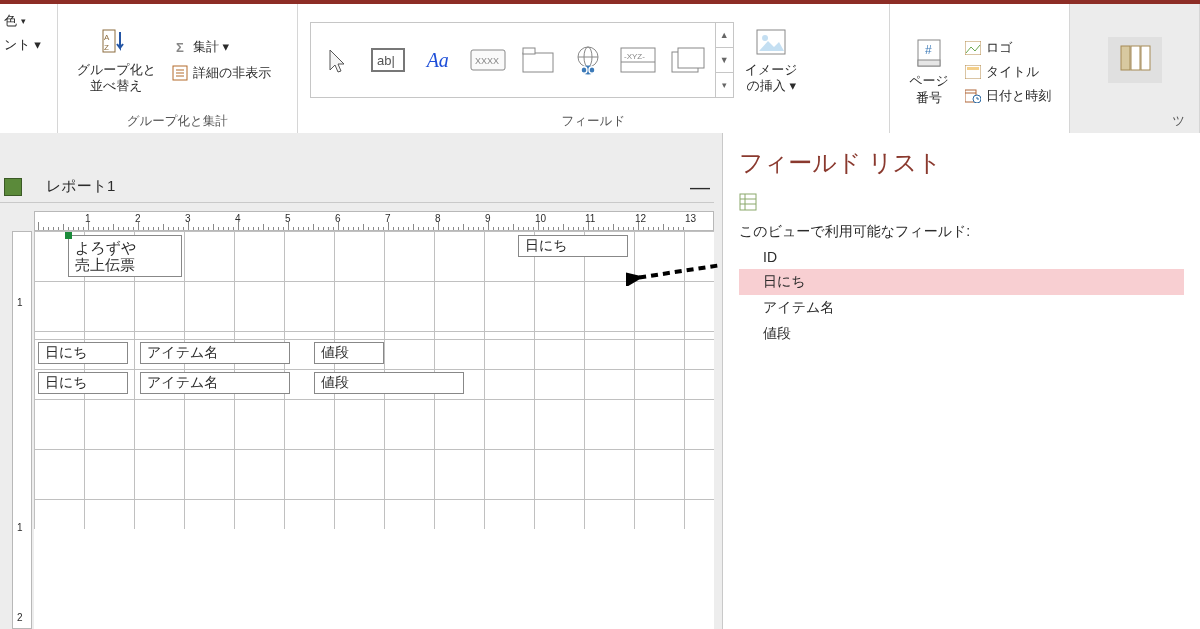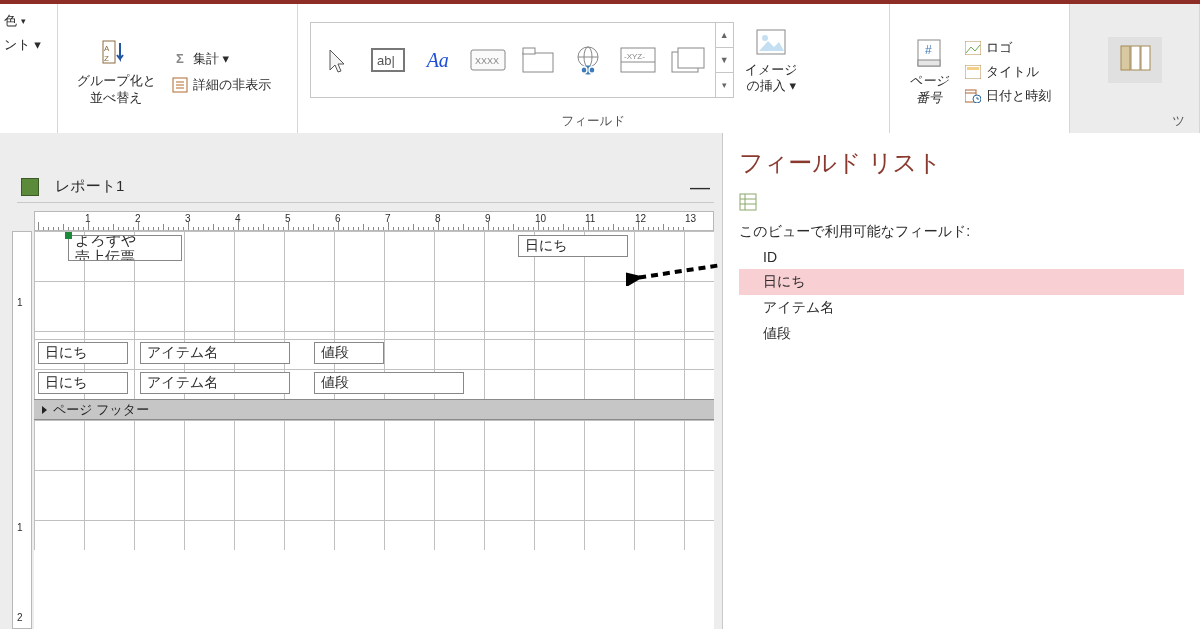--- a/index.html
+++ b/index.html
@@ -100,22 +100,22 @@
     background: #ededed;
   }
   .design-pane {
     flex: 1;
     position:relative;
     background:#ededed;
     overflow:hidden;
   }
   .tab-header {
     position:absolute;
-    top:42px; left:17px; right:8px;
-    display:flex; align-items:center; gap:16px;
+    top:42px; left:0; right:8px;
+    display:flex; align-items:center; gap:24px;
     border-bottom:1px solid #c9c9c9;
     padding: 2px 4px 6px 4px;
     background:#ededed;
   }
   .tab-header .tab-ic { width:18px;height:18px;background:#5b8a3a;display:inline-block;border:1px solid #3b5a26;}
   .tab-title { font-size:15px; }
   .tab-header .dash { margin-left:auto; font-size:20px; cursor:pointer; line-height:0.5;}
   
   .ruler-h {
     position:absolute;
@@ -276,20 +276,21 @@
                 <rect x="1" y="1" width="14" height="14" fill="none" stroke="#b36b2b"></rect>
                 <line x1="4" y1="5" x2="12" y2="5" stroke="#b36b2b"></line>
                 <line x1="4" y1="8" x2="12" y2="8" stroke="#b36b2b"></line>
                 <line x1="4" y1="11" x2="12" y2="11" stroke="#b36b2b"></line>
               </svg>
           </span>
           <span>詳細の非表示</span>
         </div>
       </div>
     </div>
+    <div class="ribbon-group-label">グループ化と集計</div>
   </div>
 
   <div class="ribbon-group" style="flex:1;">
     <div class="ribbon-group-body">
       <div class="control-gallery">
         <div class="gallery-items">
           <div class="gallery-item">
             <svg width="28" height="28">
                 <path d="M6 4 L6 24 L11 19 L14 26 L17 25 L14 18 L20 18 Z" fill="#f4f4f4" stroke="#555"></path>
               </svg>
@@ -363,21 +364,21 @@
   <div class="ribbon-group" style="min-width:180px;">
     <div class="ribbon-group-body">
       <div class="ribbon-btn">
         <span class="ic">
           <svg width="28" height="30">
               <rect x="3" y="2" width="22" height="26" fill="#fff" stroke="#888"></rect>
               <text x="10" y="16" font-size="12" fill="#3c7ab8">#</text>
               <rect x="3" y="22" width="22" height="6" fill="#e6e6e6" stroke="#888"></rect>
             </svg>
         </span>
-        <span style="white-space:pre-line;font-style:italic;">ページ
+        <span style="white-space:pre-line;">ページ
 番号</span>
       </div>
       <div style="display:flex;flex-direction:column;gap:2px;">
         <div class="ribbon-small">
           <span class="ic-s">
             <svg width="16" height="14">
                 <rect x="0" y="0" width="16" height="14" fill="#fff" stroke="#b58b4a"></rect>
                 <path d="M1 12 L6 6 L10 10 L15 4" fill="none" stroke="#6aa84f"></path>
               </svg>
           </span>
@@ -583,41 +584,38 @@
 
     <div class="ruler-v" id="ruler-v" style="height:398px;">
         <span style="top: 65px;">1</span>
         <span style="top: 290px;">1</span>
         <span style="top: 380px;">2</span>
       </div>
 
     <div class="design-surface">
 
       <div class="section-body" style="height:108px;">
-        <div class="design-control title-box" style="left:34px;top:4px;width:114px;height:26px;white-space:pre-line;">よろずや
+        <div class="design-control title-box" style="left:34px;top:4px;width:114px;height:42px;white-space:pre-line;">よろずや
 売上伝票</div>
         <div class="sel-handle" style="left:31px;top:1px;"></div>
         <div class="design-control" style="left:484px;top:4px;width:110px;height:22px;">日にち</div>
       </div>
 
       <div class="section-body" style="height:30px;">
         <div class="design-control" style="left:4px;top:3px;width:90px;height:22px;">日にち</div>
         <div class="design-control" style="left:106px;top:3px;width:150px;height:22px;">アイテム名</div>
         <div class="design-control" style="left:280px;top:3px;width:70px;height:22px;">値段</div>
       </div>
 
       <div class="section-body" style="height:30px;">
         <div class="design-control" style="left:4px;top:3px;width:90px;height:22px;">日にち</div>
         <div class="design-control" style="left:106px;top:3px;width:150px;height:22px;">アイテム名</div>
         <div class="design-control" style="left:280px;top:3px;width:150px;height:22px;">値段</div>
       </div>
 
-      <div class="section-bar">
-        <span>ページ フッター</span>
-      </div>
       <div class="section-body" style="height:130px;"></div>
 
     </div>
 
     <svg class="drag-arrow" style="left:626px;top:125px;" width="120" height="28">
       <defs>
         <marker id="ah" markerWidth="10" markerHeight="8" refX="2" refY="4" orient="auto">
           <path d="M10 0 L0 4 L10 8 Z" fill="#000"></path>
         </marker>
       </defs>

